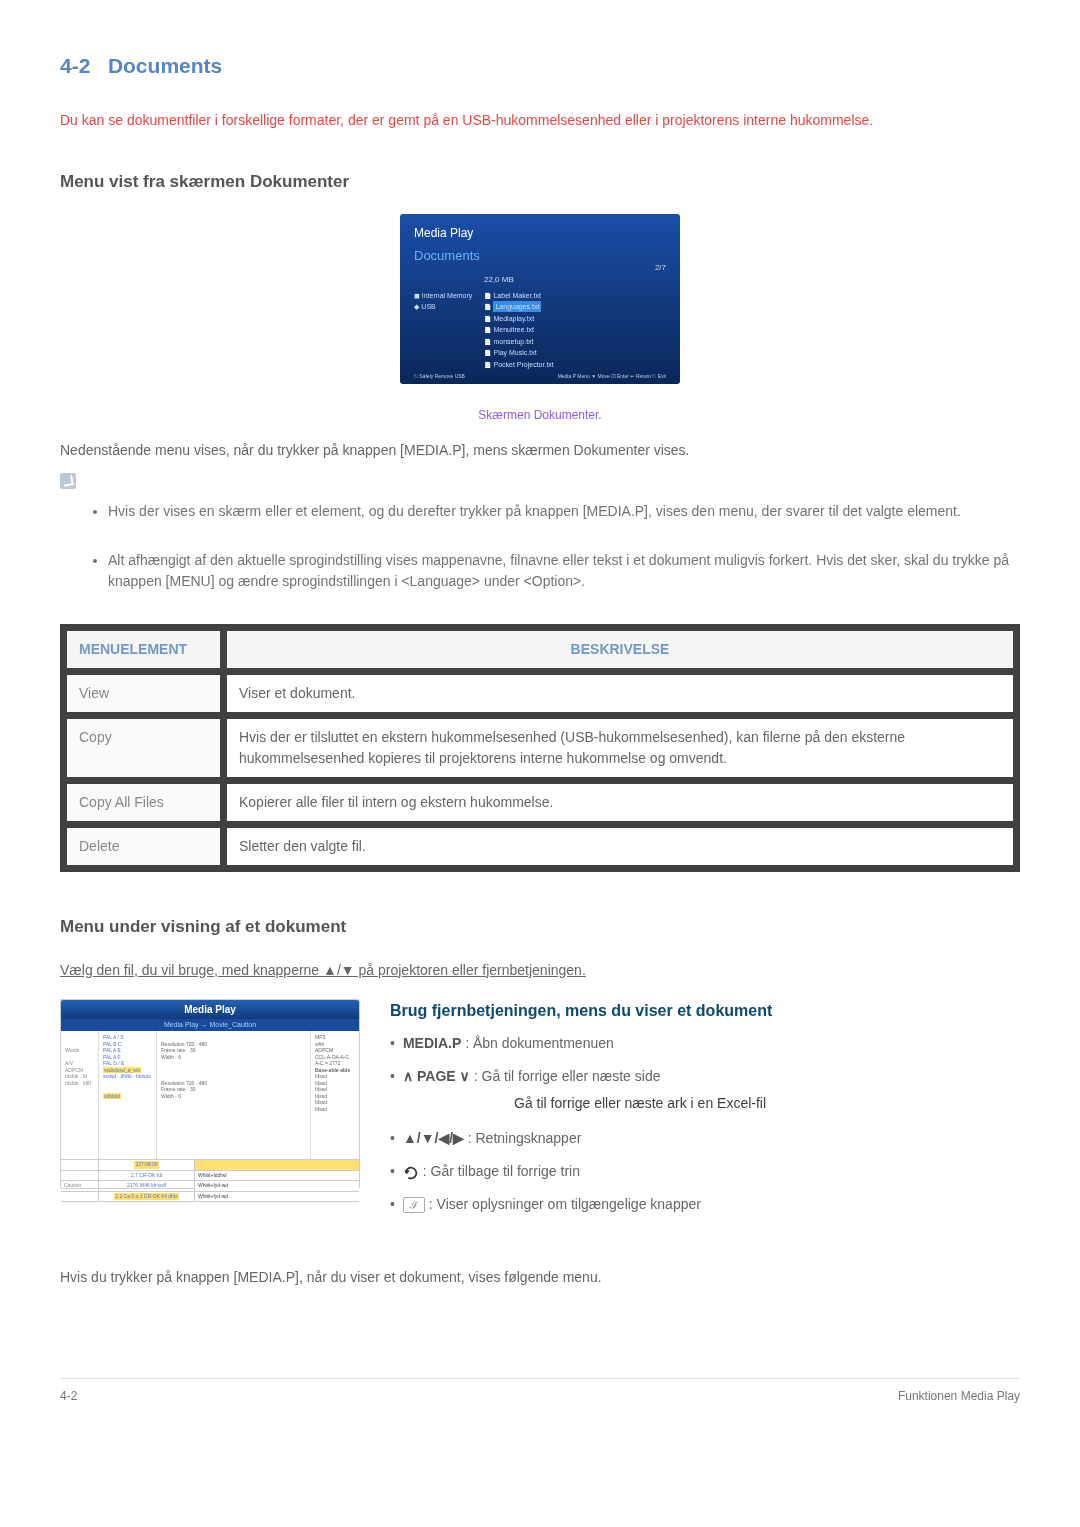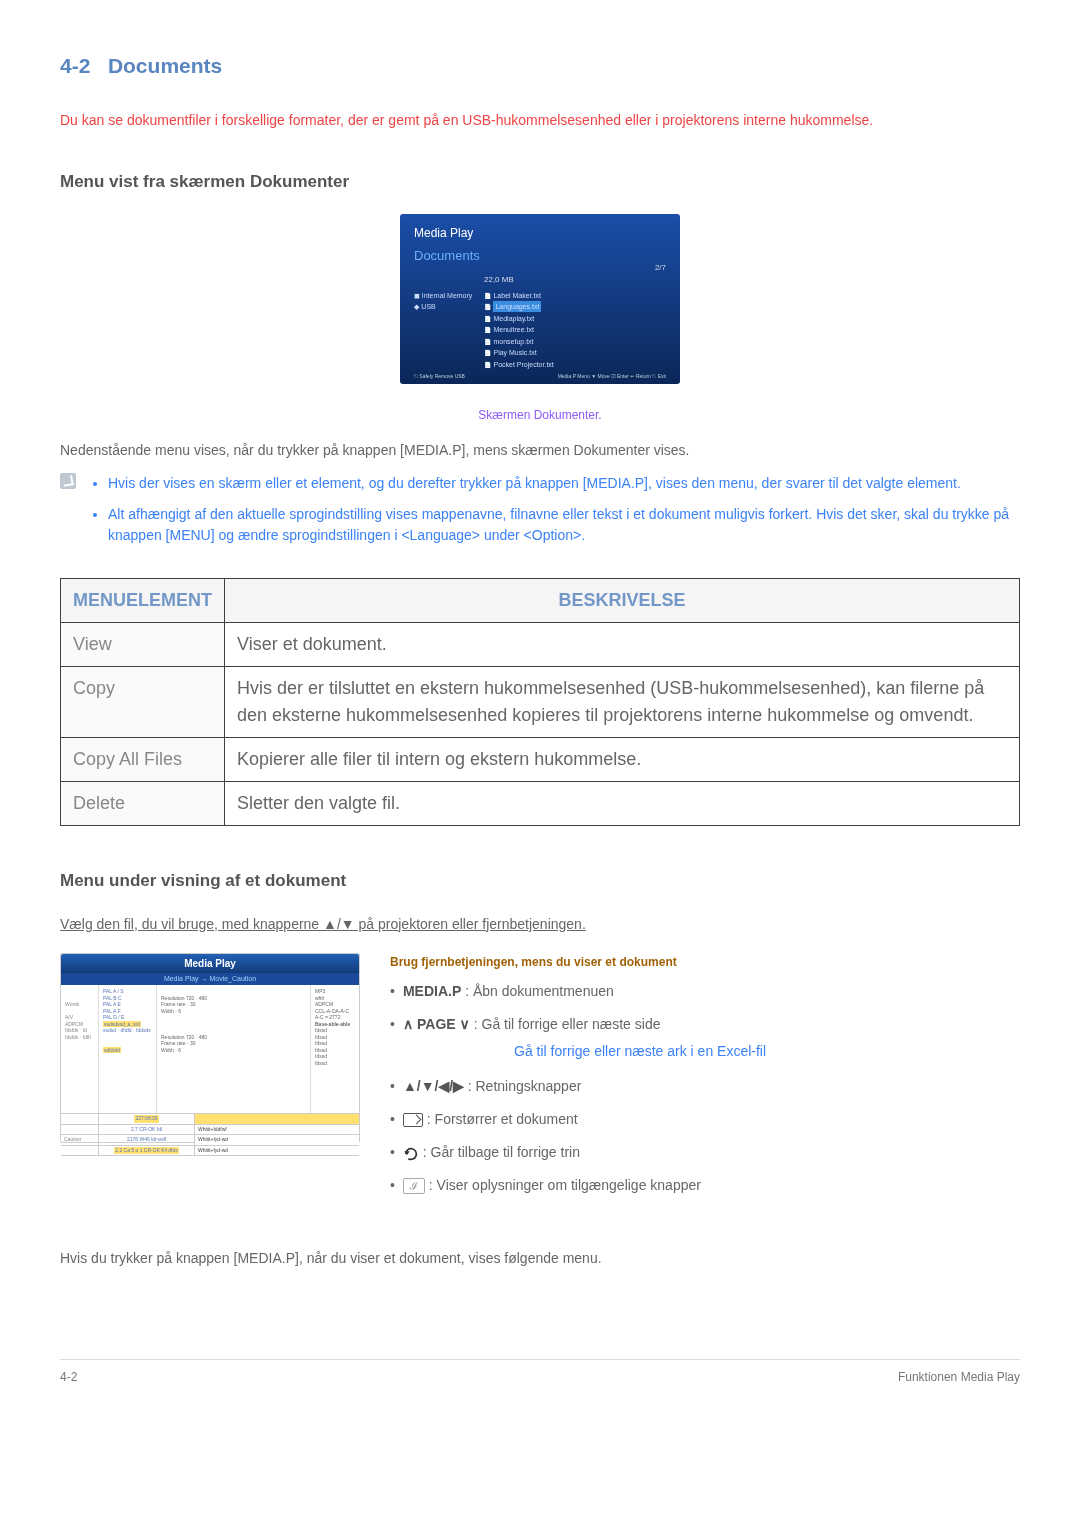--- a/index.html
+++ b/index.html
@@ -18,23 +18,23 @@
     .mp-files { font-size: 7px; color: #cdf; line-height: 1.6; }
     .mp-files div::before { content: "📄 "; font-size: 6px; }
     .mp-hl { background: #3a8ce0; display: inline-block; padding: 0 2px; }
     .mp-foot { position: absolute; bottom: 4px; left: 14px; right: 14px; font-size: 5px; color: #bcd; display: flex; justify-content: space-between; }
     .caption { color: #8b5cf6; font-size: 12px; margin-top: 22px; }
     .para { color: #666; margin: 16px 0 12px; }
     .note-row { display: flex; align-items: flex-start; gap: 14px; margin-top: 10px; }
     .note-icon { width: 16px; height: 16px; background: #bdc8d2; border-radius: 2px; position: relative; flex-shrink: 0; }
     .note-icon::after { content: ""; position: absolute; inset: 3px; border: 2px solid #fff; border-top: none; border-left: none; transform: rotate(-10deg); }
     .bullets { flex: 1; }
-    .bullets li { margin-left: 18px; margin-bottom: 10px; color: #3b82f6; }
+    .bullets li { margin-left: 18px; margin-bottom: 10px; color: #737373; margin-top: 28px; }
     table.mtbl { width: 100%; border-collapse: collapse; margin-top: 22px; margin-bottom: 42px; }
-    table.mtbl th, table.mtbl td { border: 1px solid #404040; padding: 8px 12px; text-align: left; vertical-align: top; font-size: 18px; }
+    table.mtbl th, table.mtbl td { border: 7px solid #404040; padding: 8px 12px; text-align: left; vertical-align: top; font-size: 14px; }
     table.mtbl th { background: #f5f5f5; color: #7398c8; font-weight: bold; }
     table.mtbl th:first-child { width: 160px; }
     table.mtbl td { color: #666; }
     table.mtbl td:first-child { color: #888; background: #fafafa; }
     .subtext { color: #666; margin-bottom: 18px; text-decoration: underline; }
     .two-col { display: flex; gap: 30px; align-items: flex-start; margin-bottom: 40px; }
     .doc-view-box { width: 300px; height: 190px; border: 1px solid #ccc; border-radius: 2px; background: #fff; position: relative; flex-shrink: 0; font-size: 7px; color: #444; }
     .dv-head { background: linear-gradient(#2360b5,#123a7a); color: #fff; text-align: center; font-size: 10px; font-weight: bold; padding: 2px 0; border-radius: 2px 2px 0 0; }
     .dv-sub { background: #1a4a99; color: #a8d0ff; text-align: center; font-size: 7px; padding: 1px 0; }
     .dv-body { display: flex; height: 128px; }
@@ -44,27 +44,27 @@
     .dv-c3 { flex: 1; color: #666; }
     .dv-c4 { width: 48px; color: #666; border-right: none; }
     .dv-foot { border-top: 1px solid #ccc; font-size: 5px; }
     .dv-foot-row { display: flex; }
     .dv-foot-row > div { border-right: 1px solid #ccc; border-bottom: 1px solid #ccc; padding: 1px 3px; }
     .dv-foot-row > div:first-child { width: 38px; color: #888; }
     .dv-foot-row > div:nth-child(2) { width: 96px; color: #5978b8; text-align: center; }
     .dv-foot-row > div:last-child { flex: 1; border-right: none; background: #f0d070; }
     .dv-sel { background: #ffe070; display: inline-block; padding: 0 1px; }
     .rhs { flex: 1; }
-    .rhs-title { color: #a16207; font-weight: bold; margin-bottom: 10px; font-size: 12px; }
+    .rhs-title { color: #0c4a6e; font-weight: bold; margin-bottom: 10px; font-size: 16px; }
     .rhs-list { list-style: none; }
     .rhs-list li { color: #666; margin-bottom: 12px; display: flex; align-items: flex-start; gap: 8px; }
     .rhs-list li::before { content: "•"; color: #666; }
     .rhs-list li > span:first-child { display: inline-block; }
     .bold { font-weight: bold; color: #555; }
-    .page-indent { margin-left: 124px; margin-top: -6px; margin-bottom: 14px; color: #3b82f6; }
+    .page-indent { margin-left: 124px; margin-top: -6px; margin-bottom: 14px; color: #404040; }
     .bottom-note { color: #666; margin-top: 14px; }
     .footer { display: flex; justify-content: space-between; color: #777; font-size: 12px; border-top: 1px solid #ddd; margin-top: 90px; padding-top: 8px; }
     .inline-icon { display: inline-block; vertical-align: middle; }
     .icon-rect { display: inline-block; width: 20px; height: 14px; border: 1.5px solid #555; border-radius: 2px; position: relative; vertical-align: middle; }
     .icon-rect::after { content: ""; position: absolute; right: 2px; top: 2px; width: 6px; height: 6px; border: 1.5px solid #555; border-left: none; border-bottom: none; transform: rotate(45deg); }
     .icon-undo { display: inline-block; width: 16px; height: 14px; vertical-align: middle; }
     .icon-undo svg { width: 100%; height: 100%; }
     .icon-help { display: inline-block; width: 22px; height: 16px; border: 1px solid #aaa; border-radius: 2px; text-align: center; font-size: 11px; line-height: 14px; vertical-align: middle; color: #888; }
   </style>
 </head>
@@ -196,23 +196,20 @@
       <li>
           <span><span class="bold">∧ PAGE ∨</span><span> :  </span><span>Gå til forrige eller næste side</span></span>
         </li>
     </ul>
     <div class="page-indent">Gå til forrige eller næste ark i en Excel-fil</div>
     <ul class="rhs-list">
       <li>
           <span><span class="bold">▲/▼/◀/▶</span><span> : Retningsknapper</span></span>
         </li>
       <li>
-          <span><span class="icon-rect inline-icon"></span><span> : Forstørrer et dokument</span></span>
-        </li>
-      <li>
           <span><span class="icon-undo inline-icon"><svg viewBox="0 0 24 20">
                 <path d="M4 10 A8 8 0 1 1 8 17" fill="none" stroke="#333" stroke-width="2.5"></path>
                 <path d="M2 6 L6 12 L10 6 Z" fill="#333"></path>
               </svg></span><span> : Går tilbage til forrige trin</span></span>
         </li>
       <li>
           <span><span class="icon-help inline-icon">ℐ</span><span> : Viser oplysninger om tilgængelige knapper</span></span>
         </li>
     </ul>
   </div>

